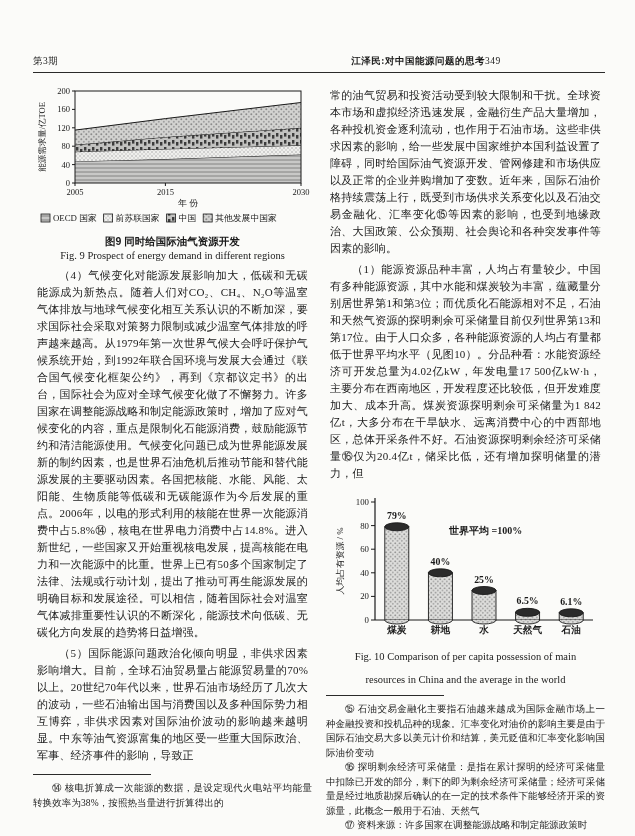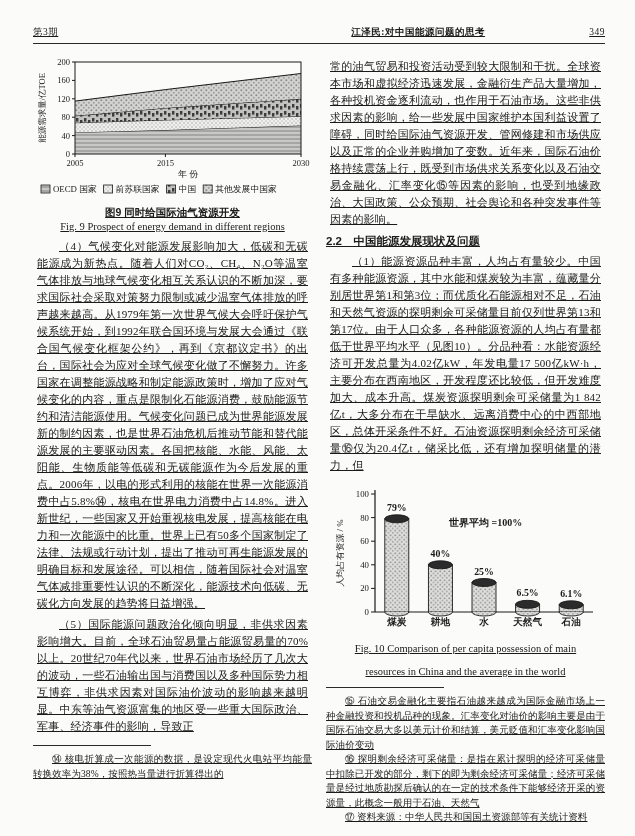--- a/index.html
+++ b/index.html
@@ -1,25 +1,25 @@
 <!DOCTYPE html>
 <html><head>
 <meta charset="utf-8">
 <style>
   html,body{margin:0;padding:0;background:#e8e8e6;}
   .page{
     position:relative; width:635px; height:836px; margin:0 auto;
     background:#fbfbf9; color:#1a1a1a; overflow:hidden;
     font-family:"Liberation Serif", serif;
   }
-  .inner{position:absolute; left:33px; top:7px; width:572px;text-decoration:underline;}
+  .inner{position:absolute; left:33px; top:36px; width:572px;}
   .header{display:flex; align-items:baseline; font-size:9.5px; letter-spacing:.5px;}
   .header .hl{width:120px;}
   .header .hc{flex:1; text-align:right; font-weight:bold;}
-  .header .hr{width:120px; text-align:right;margin-top:20px;}
+  .header .hr{width:120px; margin-top:20px;}
   .hrule{border-bottom:1.4px solid #2a2a2a; margin-top:4px; margin-bottom:10px;}
   .columns{display:flex; gap:14px;}
   .col{width:279px;}
   p.body{
     font-size:11px; line-height:17px; margin:4px; text-align:justify;
     text-indent:2em; letter-spacing:.2px;
   }
   p.noindent{text-indent:0;}
   .figblock{text-align:center; margin-bottom:4px;}
   .cap-cn{font-family:"Liberation Sans", sans-serif; font-weight:bold; font-size:10.5px; margin:2px 0 1px 0; text-align:center;}
@@ -119,21 +119,20 @@
           <div class="cap-en">Fig. 9  Prospect of energy demand in different regions</div>
         </div>
         <p class="body">（4）气候变化对能源发展影响加大，低碳和无碳能源成为新热点。随着人们对CO₂、CH₄、N₂O等温室气体排放与地球气候变化相互关系认识的不断加深，要求国际社会采取对策努力限制或减少温室气体排放的呼声越来越高。从1979年第一次世界气候大会呼吁保护气候系统开始，到1992年联合国环境与发展大会通过《联合国气候变化框架公约》，再到《京都议定书》的出台，国际社会为应对全球气候变化做了不懈努力。许多国家在调整能源战略和制定能源政策时，增加了应对气候变化的内容，重点是限制化石能源消费，鼓励能源节约和清洁能源使用。气候变化问题已成为世界能源发展新的制约因素，也是世界石油危机后推动节能和替代能源发展的主要驱动因素。各国把核能、水能、风能、太阳能、生物质能等低碳和无碳能源作为今后发展的重点。2006年，以电的形式利用的核能在世界一次能源消费中占5.8%⑭，核电在世界电力消费中占14.8%。进入新世纪，一些国家又开始重视核电发展，提高核能在电力和一次能源中的比重。世界上已有50多个国家制定了法律、法规或行动计划，提出了推动可再生能源发展的明确目标和发展途径。可以相信，随着国际社会对温室气体减排重要性认识的不断深化，能源技术向低碳、无碳化方向发展的趋势将日益增强。</p>
         <p class="body">（5）国际能源问题政治化倾向明显，非供求因素影响增大。目前，全球石油贸易量占能源贸易量的70%以上。20世纪70年代以来，世界石油市场经历了几次大的波动，一些石油输出国与消费国以及多种国际势力相互博弈，非供求因素对国际油价波动的影响越来越明显。中东等油气资源富集的地区受一些重大国际政治、军事、经济事件的影响，导致正</p>
         <div class="fnsep"></div>
         <p class="fn">⑭ 核电折算成一次能源的数据，是设定现代火电站平均能量转换效率为38%，按照热当量进行折算得出的</p>
       </div>
 
       <div class="col">
         <p class="body noindent">常的油气贸易和投资活动受到较大限制和干扰。全球资本市场和虚拟经济迅速发展，金融衍生产品大量增加，各种投机资金逐利流动，也作用于石油市场。这些非供求因素的影响，给一些发展中国家维护本国利益设置了障碍，同时给国际油气资源开发、管网修建和市场供应以及正常的企业并购增加了变数。近年来，国际石油价格持续震荡上行，既受到市场供求关系变化以及石油交易金融化、汇率变化⑮等因素的影响，也受到地缘政治、大国政策、公众预期、社会舆论和各种突发事件等因素的影响。</p>
-        <div class="heading">2.2　中国能源发展现状及问题</div>
         <p class="body">（1）能源资源品种丰富，人均占有量较少。中国有多种能源资源，其中水能和煤炭较为丰富，蕴藏量分别居世界第1和第3位；而优质化石能源相对不足，石油和天然气资源的探明剩余可采储量目前仅列世界第13和第17位。由于人口众多，各种能源资源的人均占有量都低于世界平均水平（见图10）。分品种看：水能资源经济可开发总量为4.02亿kW，年发电量17 500亿kW·h，主要分布在西南地区，开发程度还比较低，但开发难度加大、成本升高。煤炭资源探明剩余可采储量为1 842亿t，大多分布在干旱缺水、远离消费中心的中西部地区，总体开采条件不好。石油资源探明剩余经济可采储量⑯仅为20.4亿t，储采比低，还有增加探明储量的潜力，但</p>
         <div class="figblock" style="margin-top:6px;">
           <svg class="chart-svg" width="270" height="163" viewBox="0 0 270 163">
               <line x1="44" y1="10" x2="44" y2="132" stroke="#1a1a1a" stroke-width="1.2"></line>
               <line x1="44" y1="132" x2="262" y2="132" stroke="#1a1a1a" stroke-width="1.2"></line>
               <line x1="40" y1="132" x2="44" y2="132" stroke="#1a1a1a" stroke-width="1"></line>
               <text x="38" y="135" font-size="8.8" text-anchor="end">0</text>
               <line x1="40" y1="108.4" x2="44" y2="108.4" stroke="#1a1a1a" stroke-width="1"></line>
               <text x="38" y="111.4" font-size="8.8" text-anchor="end">20</text>
               <line x1="40" y1="84.8" x2="44" y2="84.8" stroke="#1a1a1a" stroke-width="1"></line>
@@ -171,18 +170,18 @@
               <text x="240.20000000000002" y="116.802" font-size="9.8" text-anchor="middle" font-weight="bold">6.1%</text>
               <text x="240.20000000000002" y="145" font-size="9.6" text-anchor="middle" font-weight="bold">石油</text>
               <text x="118" y="46" font-size="10" font-weight="bold">世界平均 =100%</text>
             </svg>
           <div class="cap-en" style="margin-bottom:12px">Fig. 10    Comparison of per capita possession of main</div>
           <div class="cap-en">resources in China and the average in the world</div>
         </div>
         <div class="fnsep"></div>
         <p class="fn">⑮ 石油交易金融化主要指石油越来越成为国际金融市场上一种金融投资和投机品种的现象。汇率变化对油价的影响主要是由于国际石油交易大多以美元计价和结算，美元贬值和汇率变化影响国际油价变动</p>
         <p class="fn">⑯ 探明剩余经济可采储量：是指在累计探明的经济可采储量中扣除已开发的部分，剩下的即为剩余经济可采储量；经济可采储量是经过地质勘探后确认的在一定的技术条件下能够经济开采的资源量，此概念一般用于石油、天然气</p>
-        <p class="fn">⑰ 资料来源：中华人民共和国国土资源部等有关统计资料</p>
+        <p class="fn">⑰ 资料来源：许多国家在调整能源战略和制定能源政策时</p>
       </div>
 
     </div>
   </div>
 </div>
 
 </body></html>

